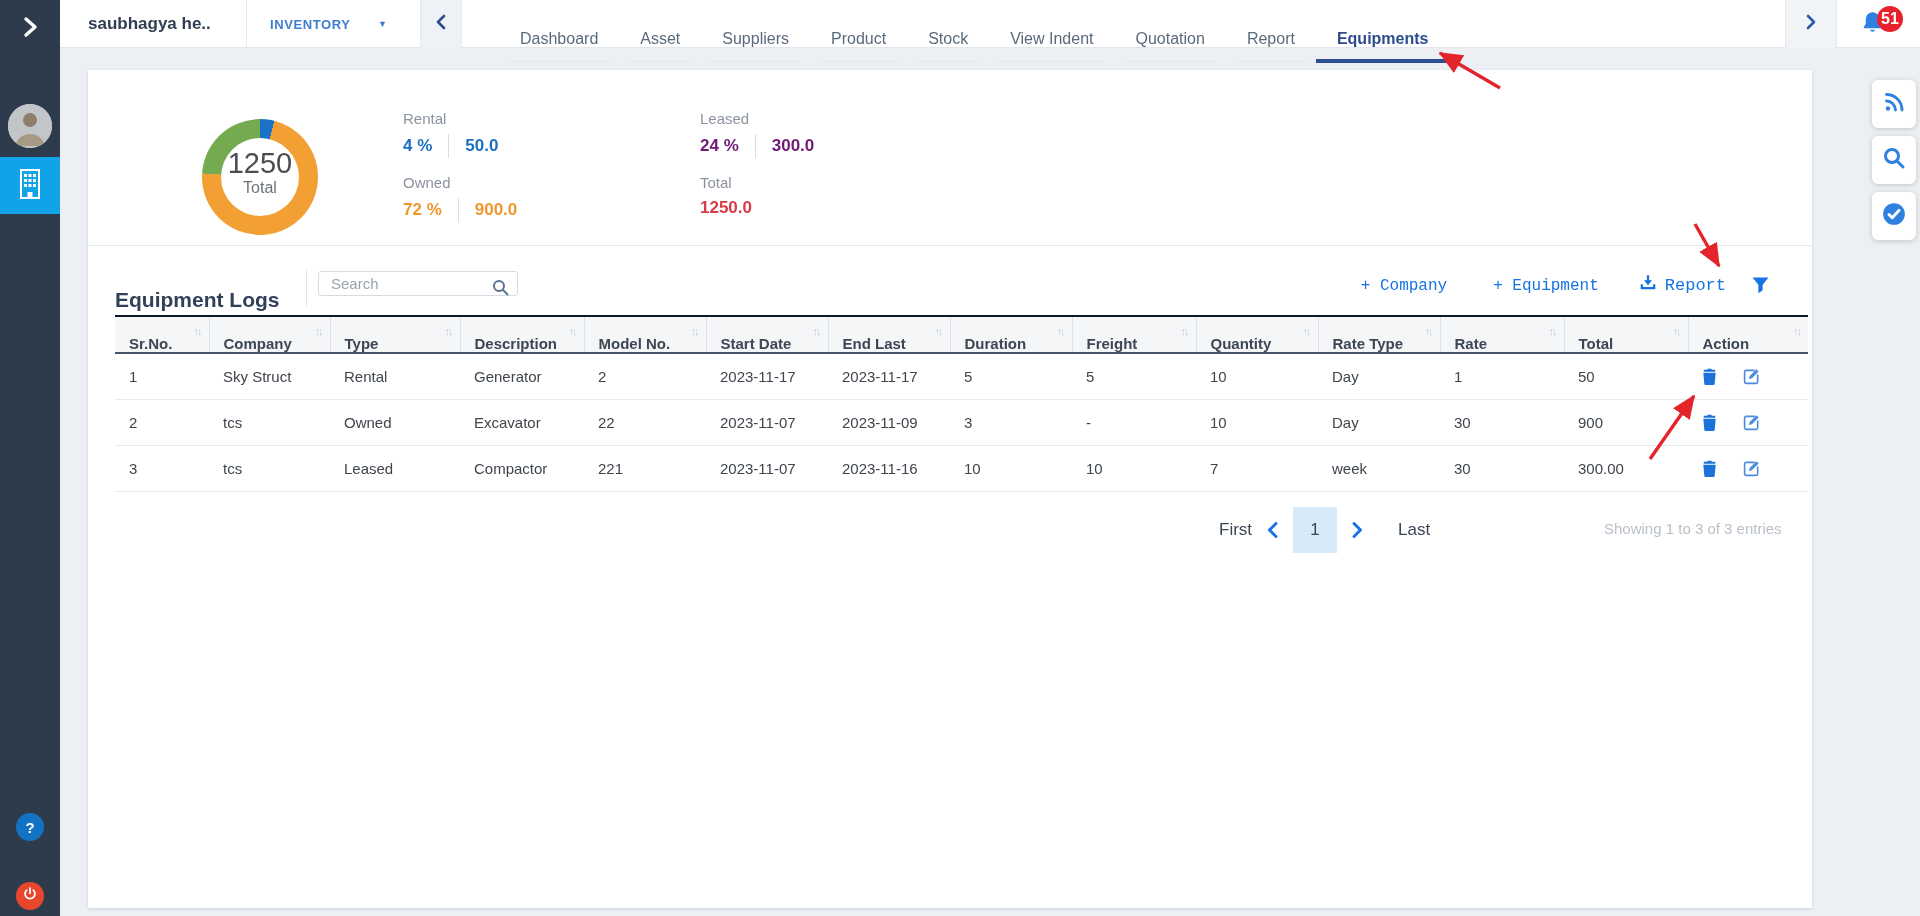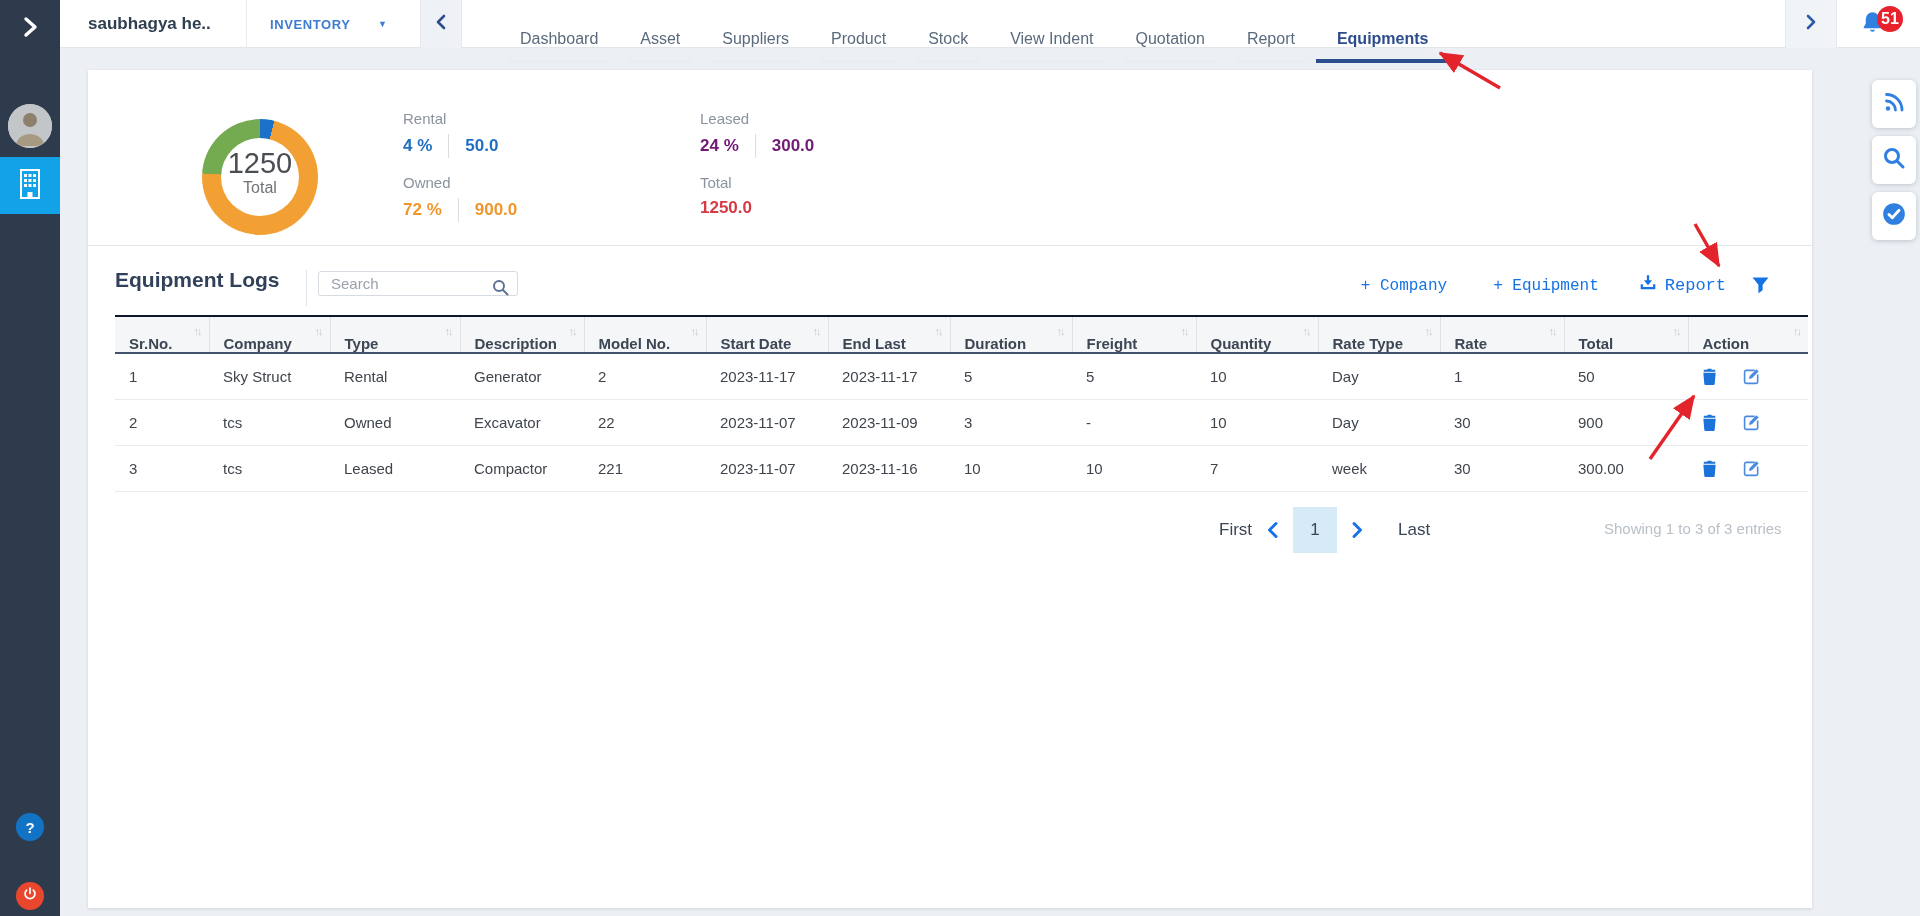--- a/index.html
+++ b/index.html
@@ -47,21 +47,21 @@
   .donut-total { font-size:29px; color:#4a4e52; line-height:32px; }
   .donut-total-label { font-size:16px; color:#6e7377; line-height:18px; }
   .stats { position:absolute; left:315px; top:40px; display:grid; grid-template-columns:297px auto; grid-row-gap:16px; }
   .stat-label { font-size:15px; color:#8b939e; margin-bottom:7px; }
   .stat-value-row { display:flex; align-items:center; font-size:17px; font-weight:bold; }
   .stat-divider { width:1px; height:24px; background:#d8dde2; margin:0 16px; }
   .c-blue { color:#1e6fc0; } .c-green { color:#701a75; } .c-orange { color:#f0962c; } .c-red { color:#d63a45; }
 
   
   .logs-head { position:absolute; left:27px; top:198px; width:1670px; height:42px; }
-  .logs-title { position:absolute; left:0; top:0; font-size:21px; font-weight:bold; color:#31415a; }
+  .logs-title { position:absolute; left:0; top:20px; font-size:21px; font-weight:bold; color:#31415a; }
   .logs-title-divider { position:absolute; left:191px; top:2px; width:1px; height:36px; background:#e1e5e9; }
   .search-wrap { position:absolute; left:203px; top:3px; width:200px; height:25px; }
   .search-input { width:100%; height:100%; border:1px solid #d5dbe1; border-radius:3px; padding:0 34px 0 12px; font-size:15px; color:#3f454d; font-family:"Liberation Sans",sans-serif; outline:none; }
   .search-input::placeholder { color:#9aa2ac; }
   .search-icon-in { position:absolute; right:9px; top:8px; }
   .logs-actions { position:absolute; right:16px; top:6px; display:flex; align-items:center;font-family:Liberation Mono, monospace; }
   .link-btn { color:#1673e6; font-size:16px; cursor:pointer; white-space:nowrap; }
   .report-btn { display:flex; align-items:center; gap:8px; font-size:17px; }
   .gap46 { margin-left:46px; } .gap40 { margin-left:40px; } .gap26 { margin-left:26px; }
 

